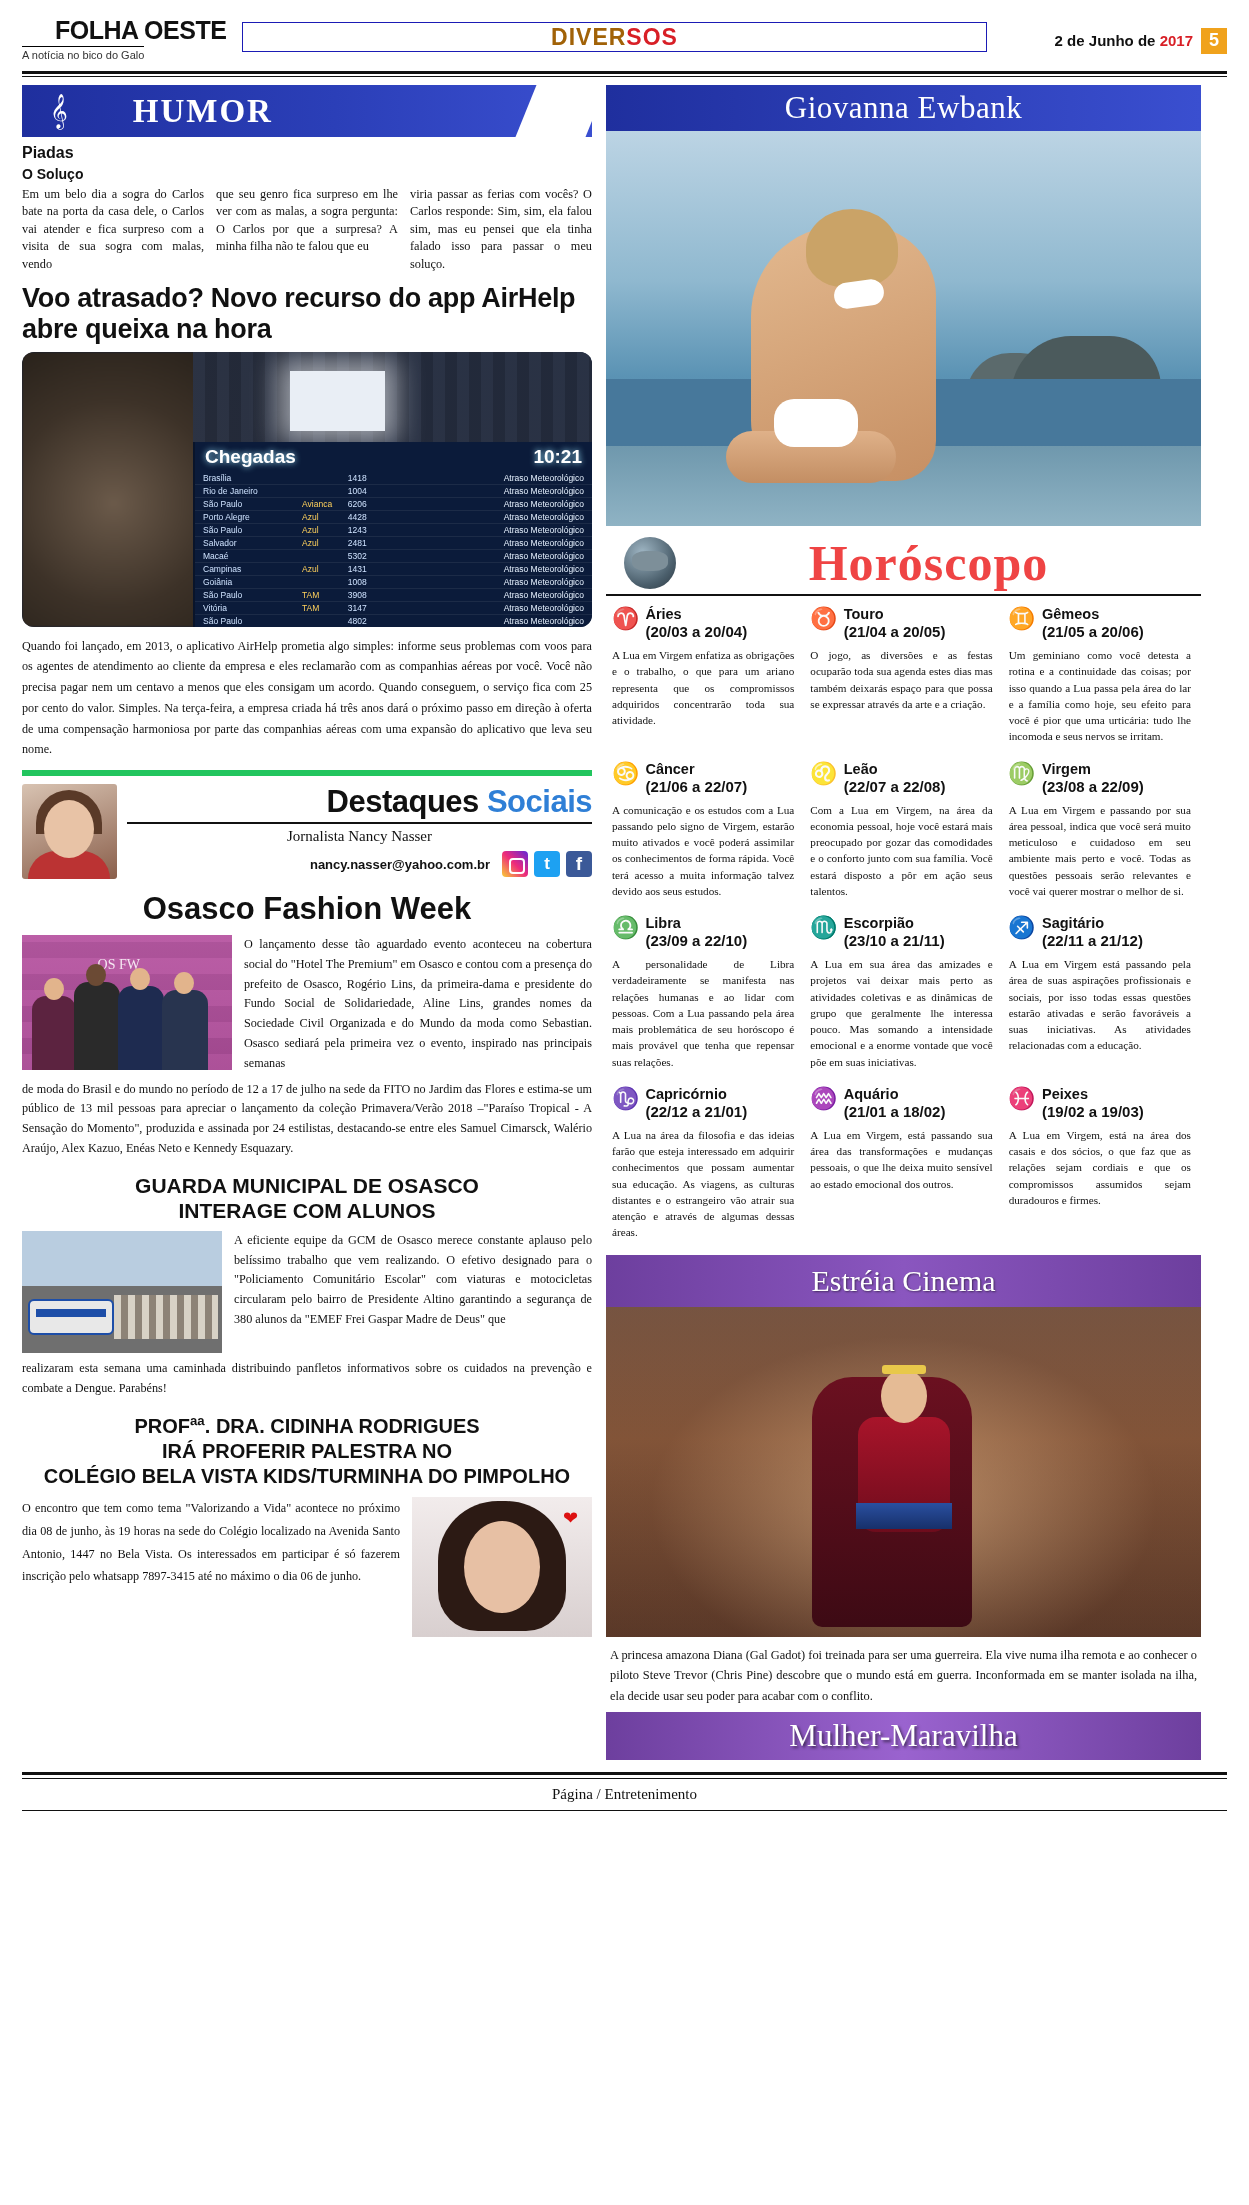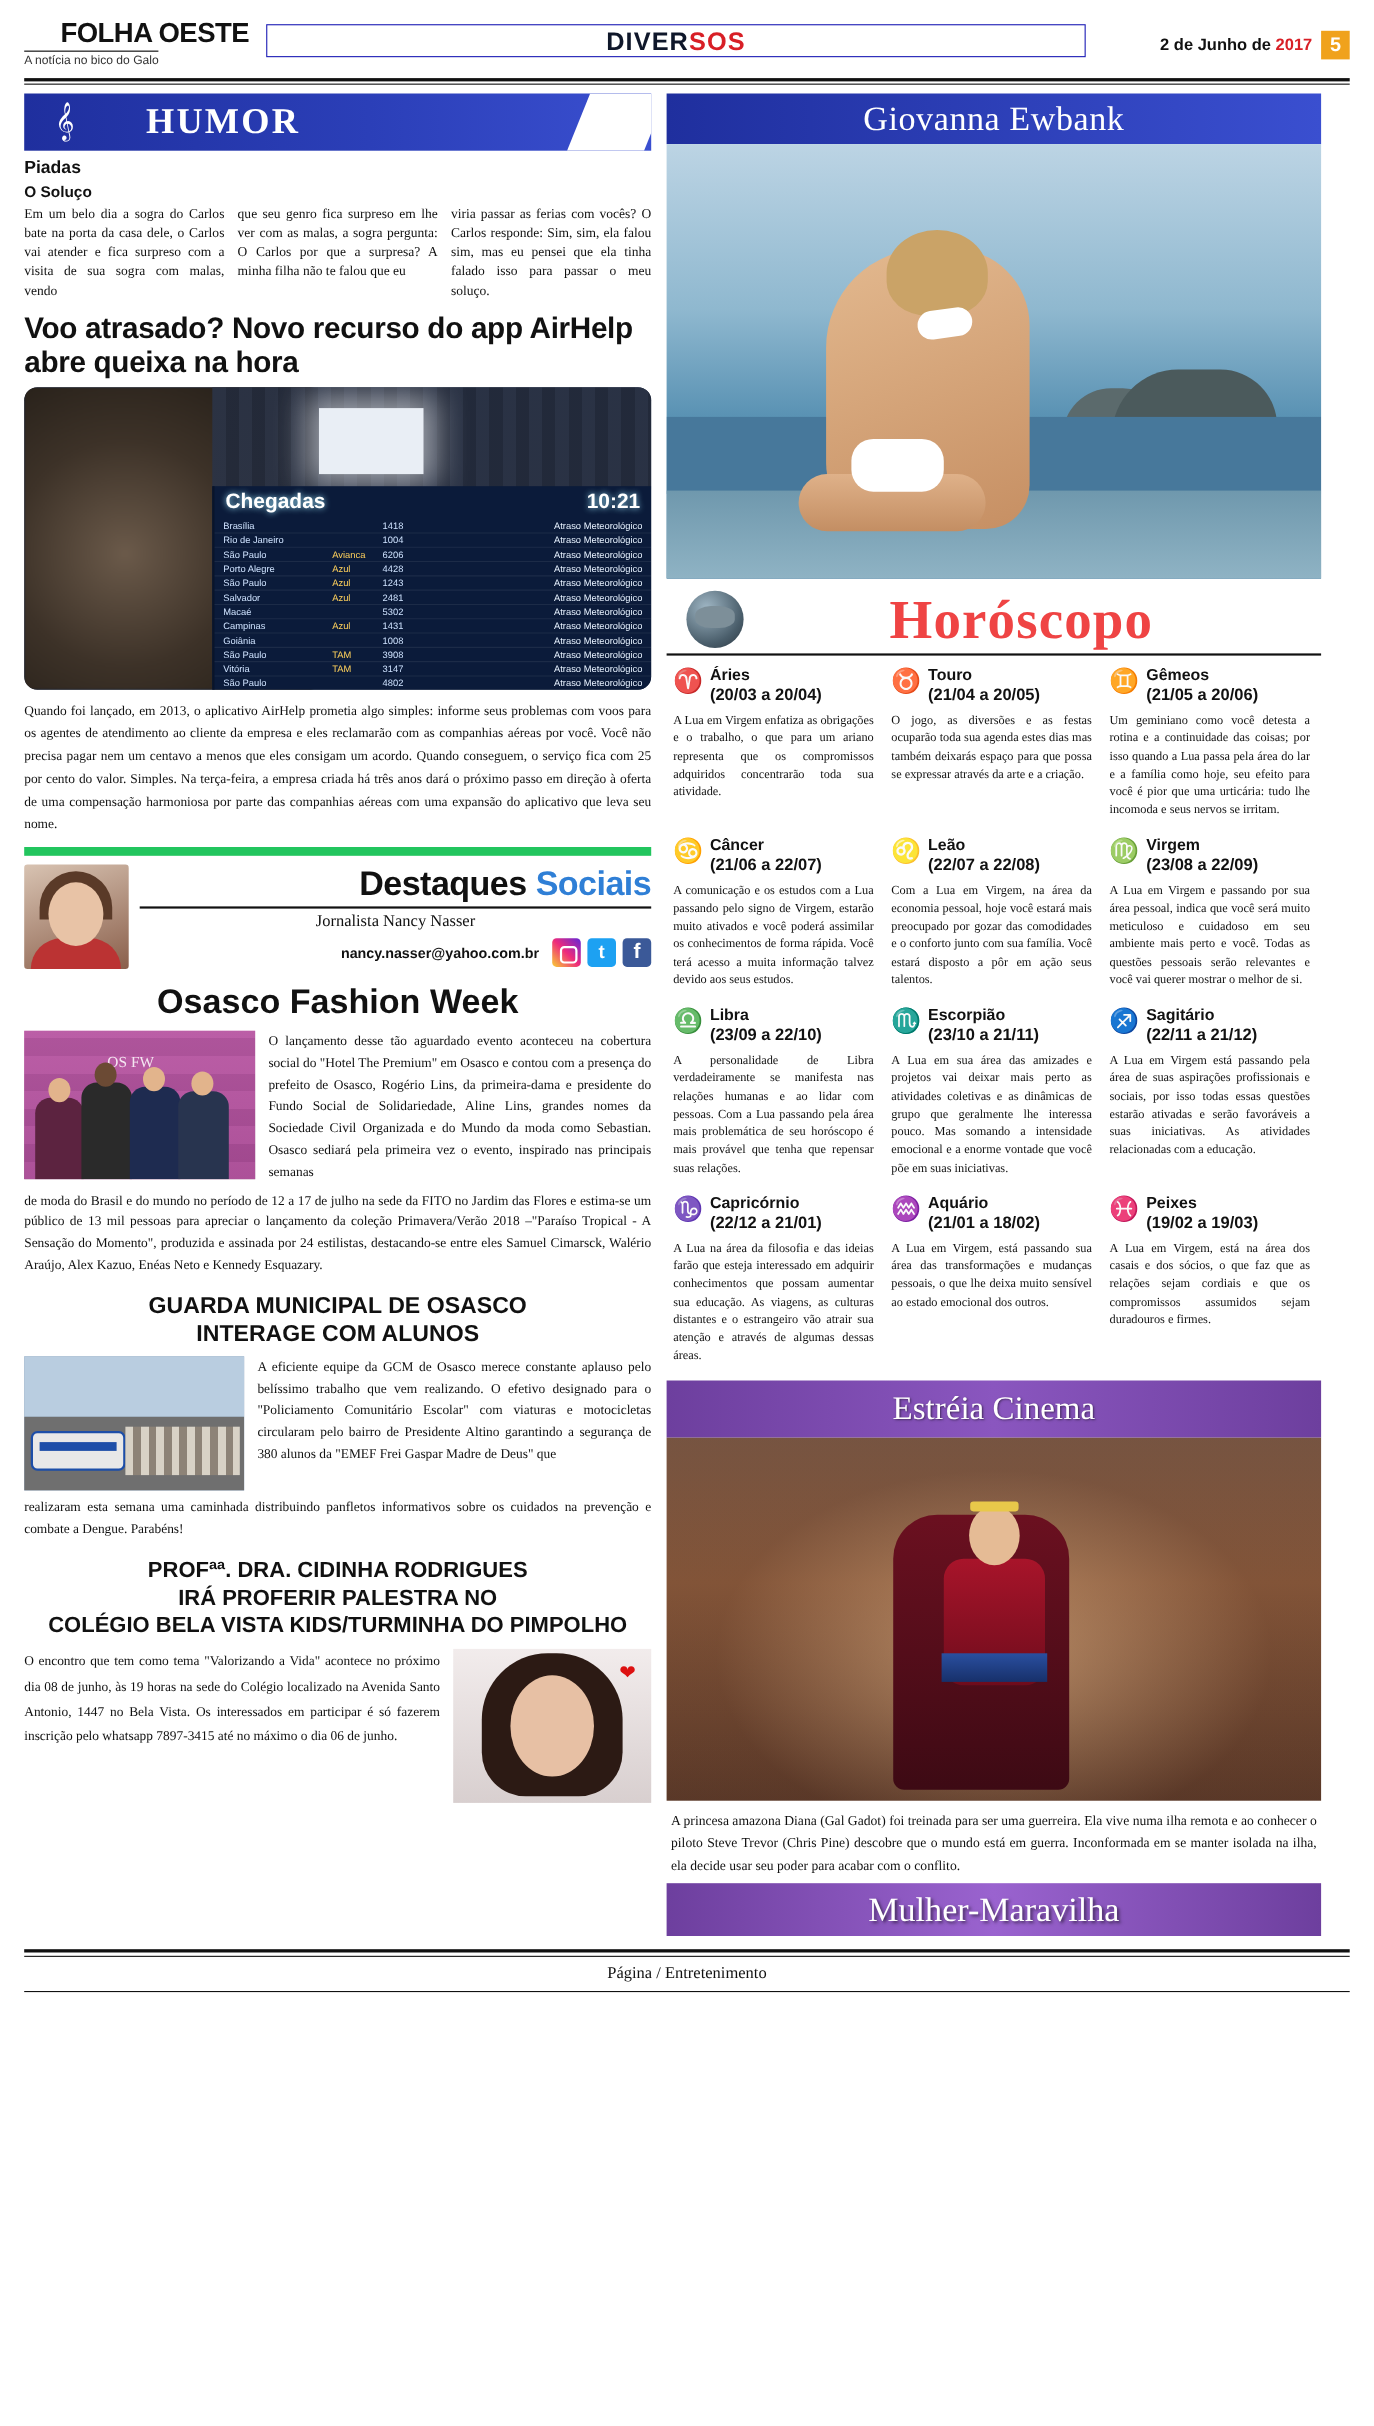--- a/index.html
+++ b/index.html
@@ -35,21 +35,21 @@
     border-top:1px solid #000; padding-top:2px; display:inline-block;
   }
   .mh-center {
     flex:1; border:1px solid #1b1bb5; height:30px; margin-top:4px;
     display:flex; align-items:center; justify-content:center;
   }
   .mh-center .word {
     font-family:"Liberation Sans", sans-serif;
     font-weight:bold; font-size:23px; letter-spacing:1px;
   }
-  .mh-center .word .b { color:#0f172a; }
+  .mh-center .word .b { color:#a16207; }
   .mh-center .word .r { color:#d81f26; }
   .mh-right {
     width:230px; display:flex; align-items:center; justify-content:flex-end; gap:8px;
     font-family:"Liberation Sans", sans-serif;
   }
   .mh-date { font-size:15px; font-weight:bold; }
   .mh-date .yr { color:#d81f26; }
   .mh-pagenum {
     background:#f0a21c; color:#fff; font-weight:bold; font-size:18px;
     width:26px; height:26px; display:flex; align-items:center; justify-content:center;
@@ -135,21 +135,21 @@
   .air-board .brow span:nth-child(1){ width:26%; }
   .air-board .brow span:nth-child(2){ width:12%; color:#ffd15c; }
   .air-board .brow span:nth-child(3){ width:12%; }
   .air-board .brow span:nth-child(4){ width:50%; text-align:right; color:#e7f2ff; }
   .air-cap {
     font-size:12.2px; line-height:1.7; text-align:justify; margin-top:9px;
     font-family:"Liberation Serif", serif;
   }
 
   
-  .ds-wrap { margin-top:10px; border-top:8px solid #22c55e; padding-top:8px; }
+  .ds-wrap { margin-top:10px; border-top:6px solid #22c55e; padding-top:8px; }
   .ds-top { display:flex; gap:10px; }
   .ds-photo {
     width:95px; height:95px; border-radius:3px; overflow:hidden; position:relative;
     background:linear-gradient(160deg,#d8c3b2,#8a5f4b);
   }
   .ds-photo .face {
     position:absolute; left:22px; top:16px; width:50px; height:58px; border-radius:50%;
     background:#e8c3a6;
   }
   .ds-photo .hair {

